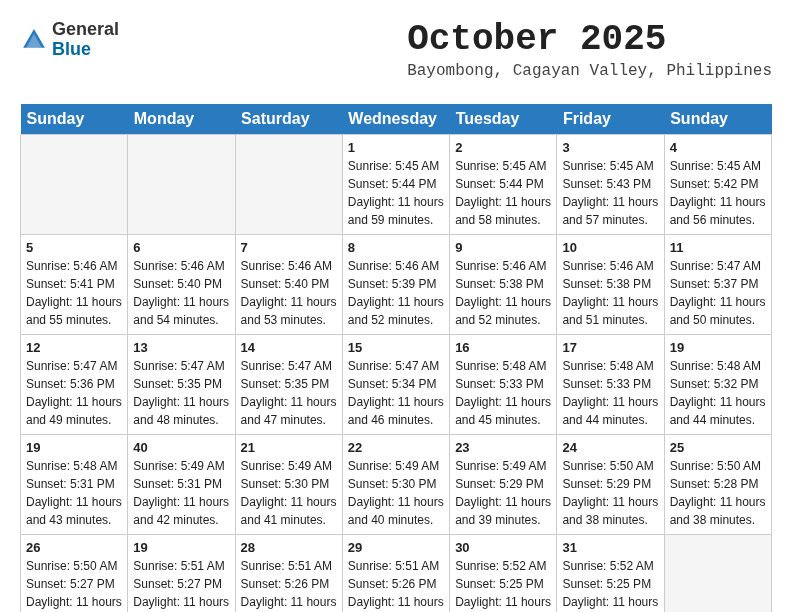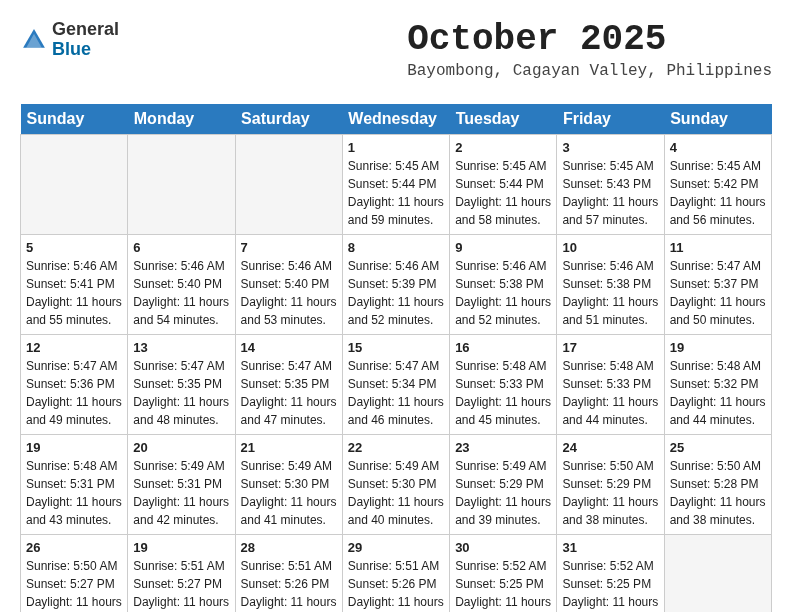--- a/index.html
+++ b/index.html
@@ -164,21 +164,21 @@
         <td><span class="day-num">16</span>
           <span class="day-info">Sunrise: 5:48 AM<br>Sunset: 5:33 PM<br>Daylight: 11 hours and 45 minutes.</span></td>
         <td><span class="day-num">17</span>
           <span class="day-info">Sunrise: 5:48 AM<br>Sunset: 5:33 PM<br>Daylight: 11 hours and 44 minutes.</span></td>
         <td><span class="day-num">19</span>
           <span class="day-info">Sunrise: 5:48 AM<br>Sunset: 5:32 PM<br>Daylight: 11 hours and 44 minutes.</span></td>
       </tr>
       <tr class="row-alt">
         <td><span class="day-num">19</span>
           <span class="day-info">Sunrise: 5:48 AM<br>Sunset: 5:31 PM<br>Daylight: 11 hours and 43 minutes.</span></td>
-        <td><span class="day-num">20</span>
+        <td><span class="day-num">40</span>
           <span class="day-info">Sunrise: 5:49 AM<br>Sunset: 5:31 PM<br>Daylight: 11 hours and 42 minutes.</span></td>
         <td><span class="day-num">21</span>
           <span class="day-info">Sunrise: 5:49 AM<br>Sunset: 5:30 PM<br>Daylight: 11 hours and 41 minutes.</span></td>
         <td><span class="day-num">22</span>
           <span class="day-info">Sunrise: 5:49 AM<br>Sunset: 5:30 PM<br>Daylight: 11 hours and 40 minutes.</span></td>
         <td><span class="day-num">23</span>
           <span class="day-info">Sunrise: 5:49 AM<br>Sunset: 5:29 PM<br>Daylight: 11 hours and 39 minutes.</span></td>
         <td><span class="day-num">24</span>
           <span class="day-info">Sunrise: 5:50 AM<br>Sunset: 5:29 PM<br>Daylight: 11 hours and 38 minutes.</span></td>
         <td><span class="day-num">25</span>

